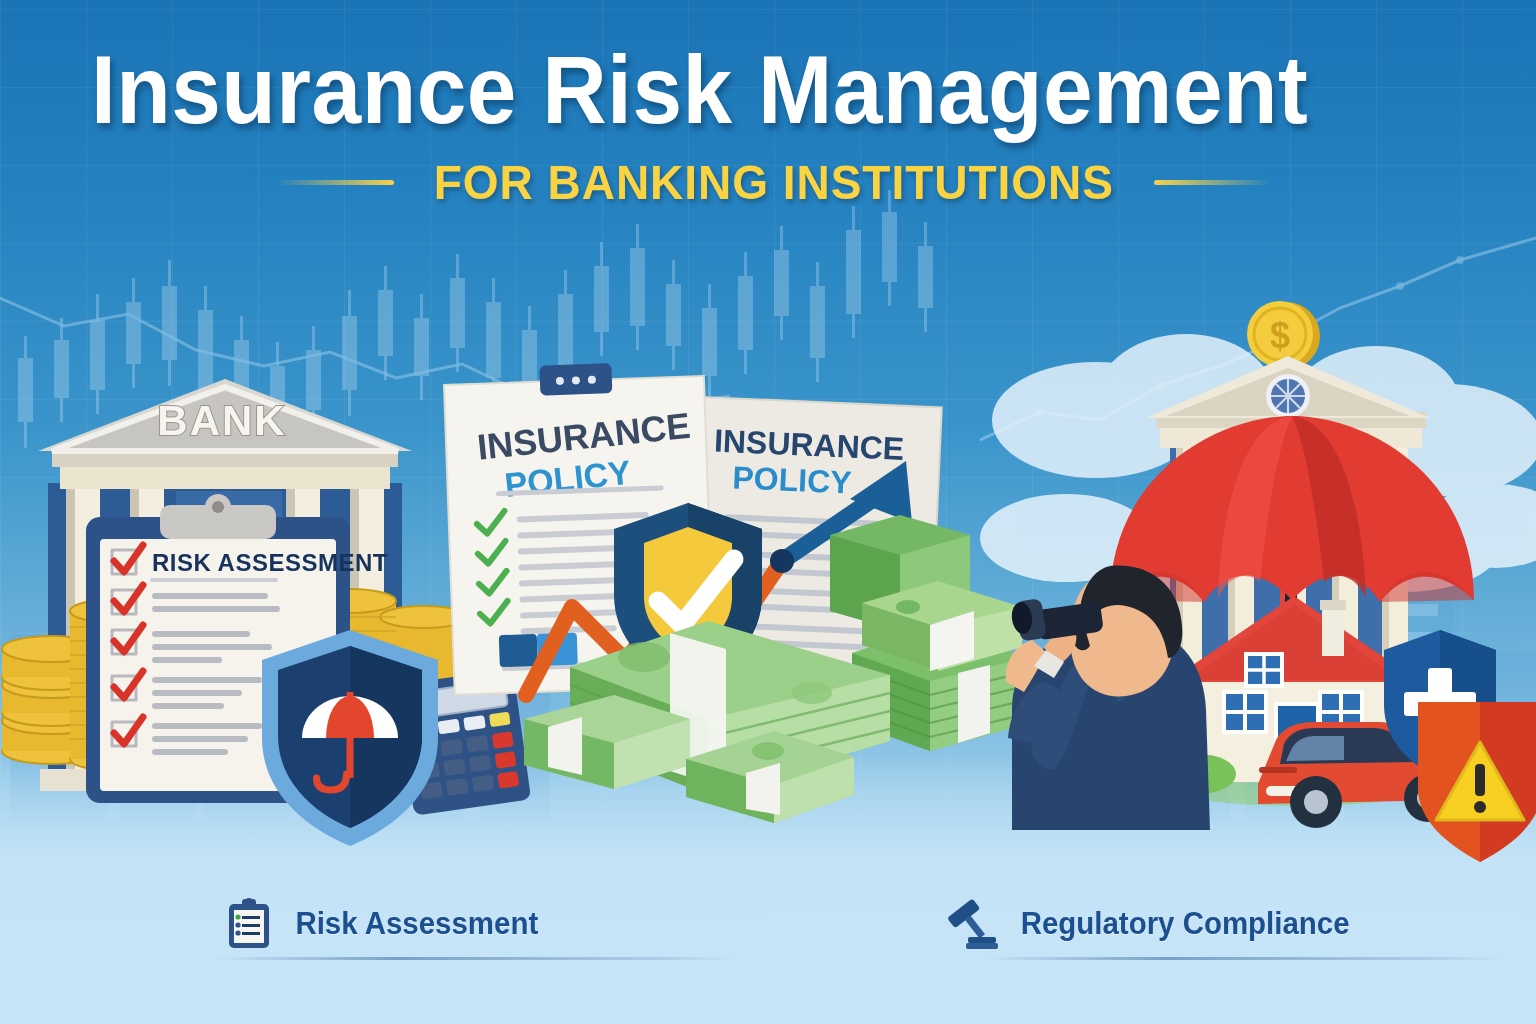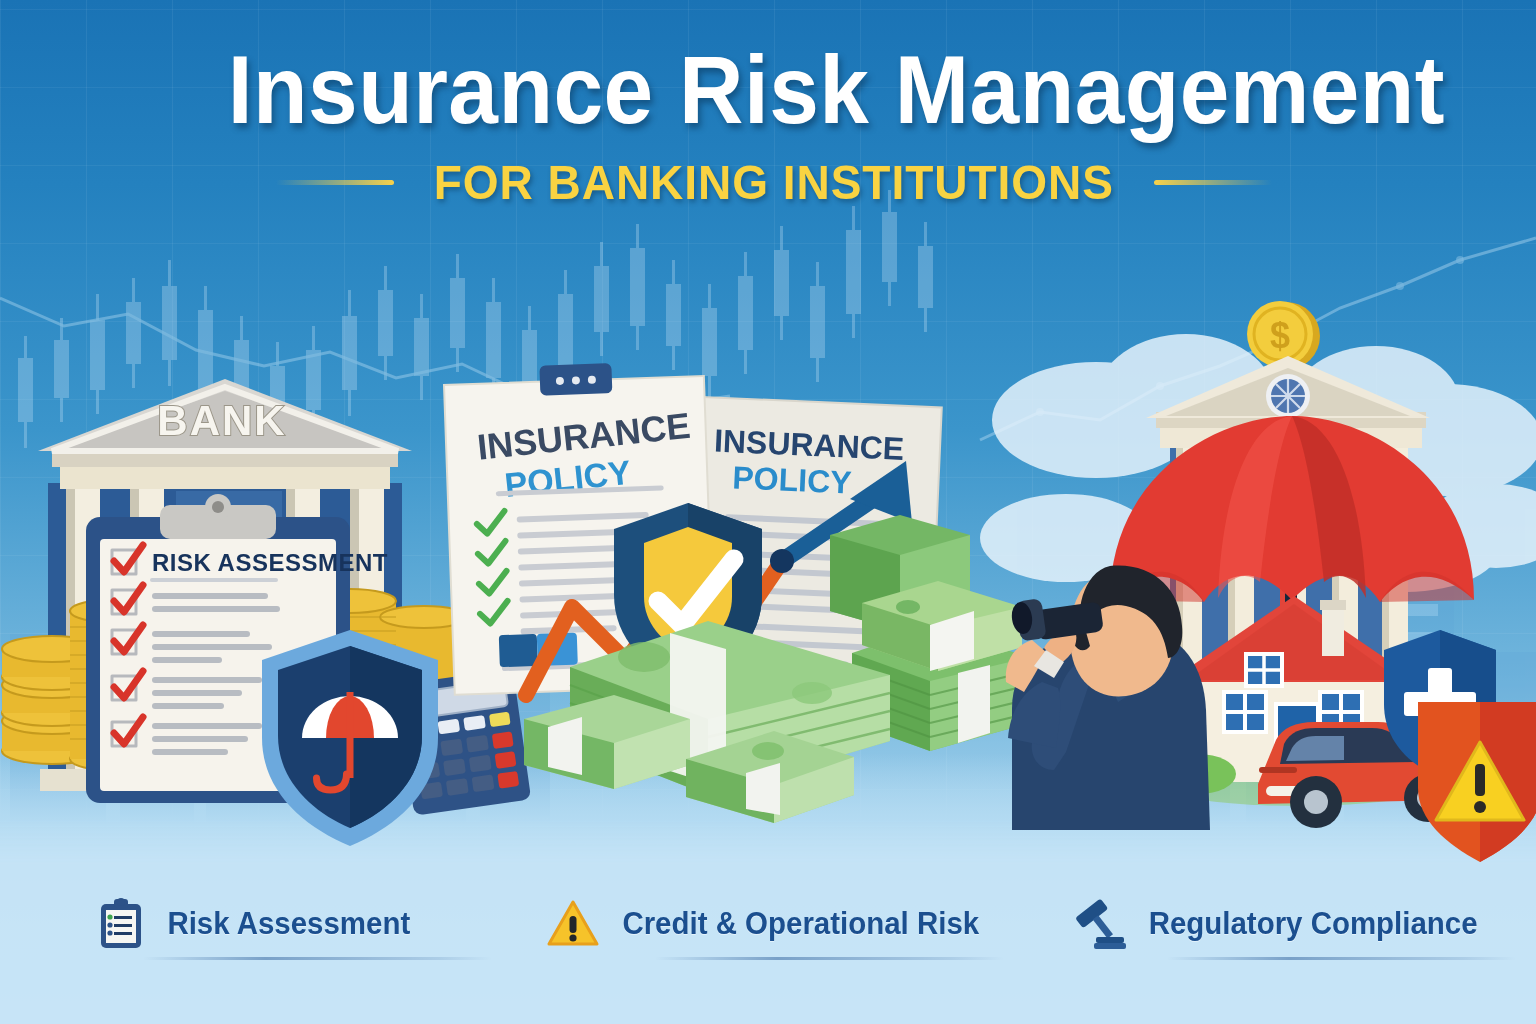--- a/index.html
+++ b/index.html
@@ -22,21 +22,21 @@
   .clouds{position:absolute;right:0;top:300px;width:560px;height:320px;opacity:.9;}
   .ground{position:absolute;left:0;right:0;bottom:0;height:270px;
      background:linear-gradient(180deg,rgba(176,215,240,0) 0%,#b4dbf2 26%,#c4e3f6 55%,#cfe9f8 100%);}
   .ground2{position:absolute;left:0;right:0;bottom:0;height:205px;background:#c6e4f7;opacity:.85;
      -webkit-mask-image:linear-gradient(180deg,transparent,#000 22%);mask-image:linear-gradient(180deg,transparent,#000 22%);}
   .noise{position:absolute;inset:0;pointer-events:none;opacity:.16;
      background-image:radial-gradient(rgba(255,255,255,.7) .6px,transparent .7px);
      background-size:4px 4px;}
 
   
-  .header{position:absolute;left:0;right:0;top:42px;text-align:right;z-index:40;}
+  .header{position:absolute;left:0;right:0;top:42px;text-align:left;z-index:40;}
   .title{
     font-family:"Liberation Sans Narrow","Liberation Sans",sans-serif;
     font-weight:700;font-size:96px;line-height:1.0;color:#ffffff;letter-spacing:.5px;
     text-shadow:3px 5px 7px rgba(5,40,70,.45);
     transform:scaleX(.93);transform-origin:center;
     margin:0;padding:0 40px;white-space:nowrap;
   }
   .sub-wrap{display:flex;align-items:center;justify-content:center;gap:18px;margin-top:16px;padding-left:12px;}
   .sub-rule{height:5px;width:118px;border-radius:3px;}
   .sub-rule.l{background:linear-gradient(90deg,rgba(247,209,74,0),#f7d14a);}
@@ -609,29 +609,20 @@
         <g>
             <circle cx="15" cy="19" r="2.6" fill="#3fa34d"></circle>
             <circle cx="15" cy="27" r="2.6" fill="#2c5288"></circle>
             <circle cx="15" cy="35" r="2.6" fill="#2c5288"></circle>
           </g>
       </svg>
       <span class="flabel">Risk Assessment</span>
       <span class="fline"></span>
     </div>
 
-    <div class="feature">
-      <svg class="ficon" viewBox="0 0 52 52">
-        <path d="M26 4 L50 46 L2 46 Z" fill="#f6c32a" stroke="#e8a01c" stroke-width="3" stroke-linejoin="round"></path>
-        <rect x="22.5" y="18" width="7" height="17" rx="3.5" fill="#23272b"></rect>
-        <circle cx="26" cy="40" r="3.6" fill="#23272b"></circle>
-      </svg>
-      <span class="flabel">Credit &amp; Operational Risk</span>
-      <span class="fline"></span>
-    </div>
 
 
     <div class="feature">
       <svg class="ficon" viewBox="0 0 52 52">
         <g transform="rotate(-38 26 26)">
           <rect x="10" y="6" width="32" height="13" rx="3" fill="#1f4f86"></rect>
           <rect x="23" y="18" width="7" height="24" fill="#2c5d97"></rect>
         </g>
         <rect x="22" y="39" width="28" height="6" rx="2" fill="#1f4f86"></rect>
         <rect x="20" y="45" width="32" height="6" rx="2" fill="#2c5d97"></rect>

